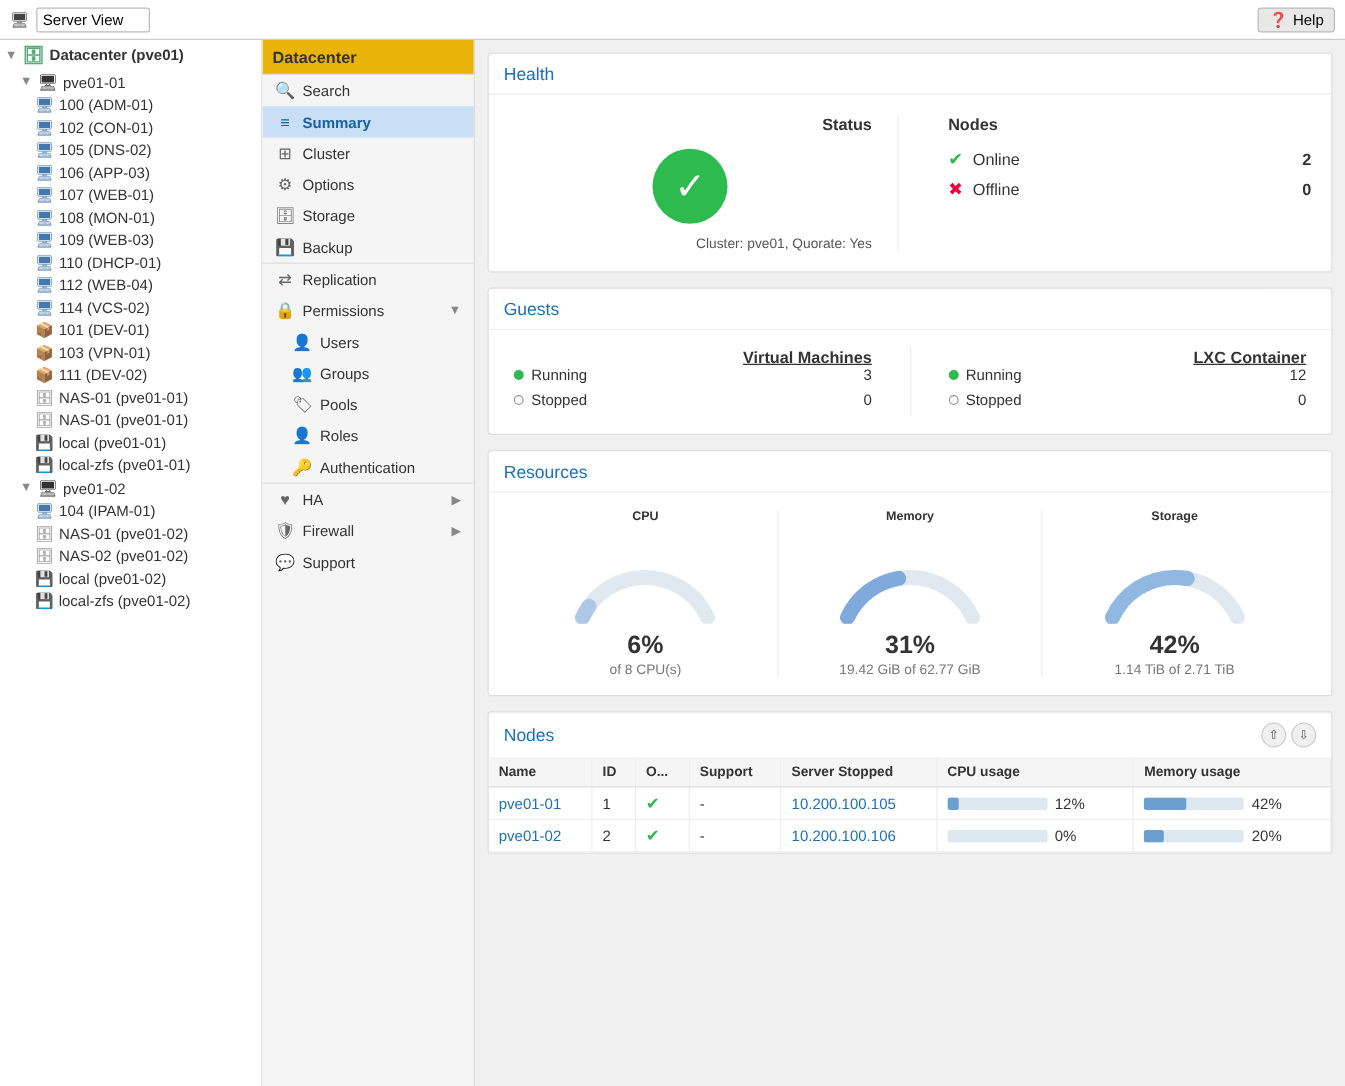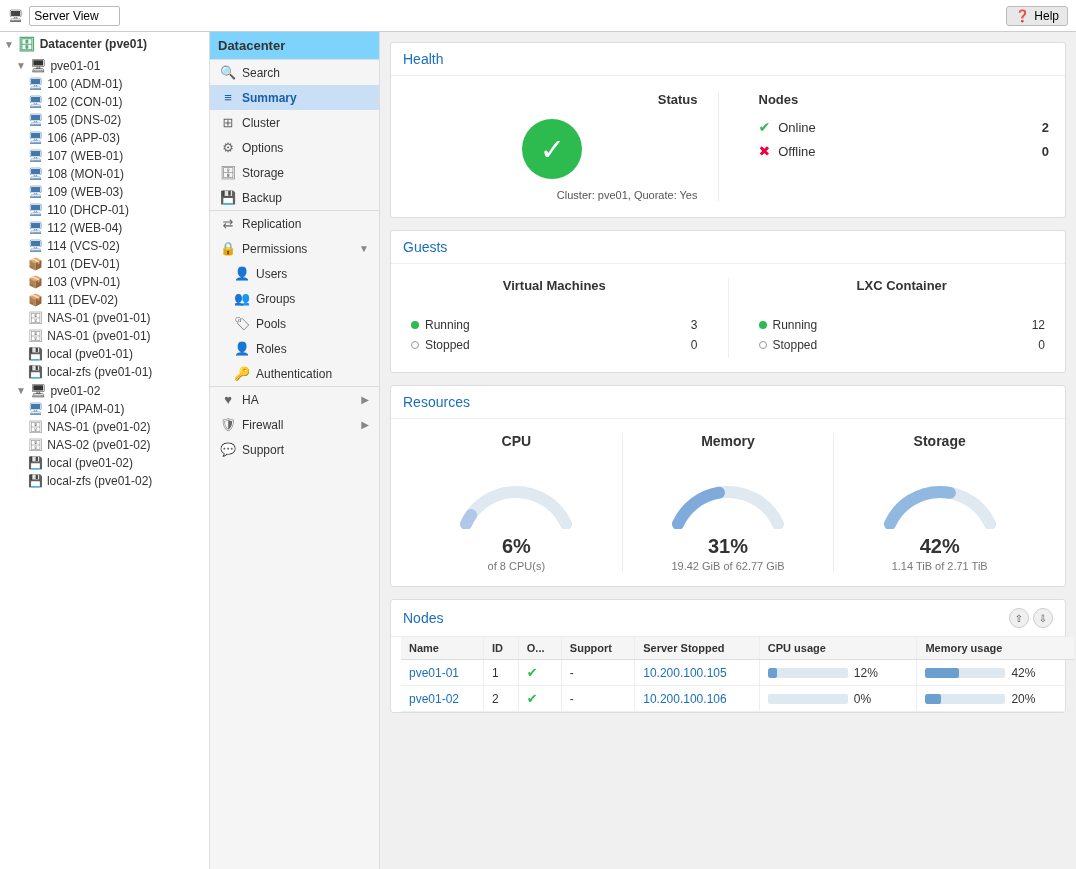--- a/index.html
+++ b/index.html
@@ -17,21 +17,21 @@
 
     
     .left-panel { width: 210px; background: #fff; border-right: 1px solid #ddd; overflow-y: auto; flex-shrink: 0; }
     .tree-item { display: flex; align-items: center; gap: 4px; padding: 2px 4px; cursor: pointer; white-space: nowrap; }
     .tree-root { padding: 4px 4px; font-weight: bold; display: flex; align-items: center; gap: 4px; }
     .tree-l1 { padding-left: 16px; }
     .tree-l2 { padding-left: 28px; }
 
     
     .mid-nav { width: 170px; background: #f5f5f5; border-right: 1px solid #ddd; overflow-y: auto; flex-shrink: 0; }
-    .nav-header { padding: 6px 8px; font-weight: bold; font-size: 13px; background: #7dd3fc; border-bottom: 1px solid #ddd; }
+    .nav-header { padding: 6px 8px; font-weight: bold; font-size: 13px; background: #eab308; border-bottom: 1px solid #ddd; }
     .nav-item { display: flex; align-items: center; gap: 6px; padding: 5px 10px; cursor: pointer; color: #333; }
     .nav-item.active { background: #c8dff5; color: #1a5fa8; font-weight: bold; }
     .nav-item .nav-icon { font-size: 13px; color: #666; width: 16px; text-align: center; }
     .nav-item.active .nav-icon { color: #1a5fa8; }
     .nav-section { border-top: 1px solid #ddd; }
     .nav-expand { margin-left: auto; font-size: 10px; color: #888; }
 
     
     .right-content { flex: 1; overflow-y: auto; padding: 10px; background: #f0f0f0; }
 
@@ -50,41 +50,41 @@
     .node-row { display: flex; align-items: center; gap: 8px; margin-bottom: 8px; font-size: 13px; }
     .node-row .count { margin-left: auto; font-weight: bold; }
     .online-dot { color: #2dba4e; font-size: 14px; }
     .offline-x { color: #e04; font-size: 14px; }
 
     
     .guests-content { padding: 14px 20px; display: flex; gap: 0; }
     .guest-col { flex: 1; }
     .guest-col:first-child { border-right: 1px solid #eee; padding-right: 30px; }
     .guest-col:last-child { padding-left: 30px; }
-    .guest-title { font-size: 13px; font-weight: bold; margin-bottom: 25px; text-align: center; }
+    .guest-title { font-size: 13px; font-weight: bold; margin-bottom: 0; text-align: right; text-decoration: underline; }
     .guest-row { display: flex; align-items: center; gap: 6px; margin-bottom: 6px; font-size: 12px; }
     .guest-row .count { margin-left: auto; }
     .dot-green { width: 8px; height: 8px; background: #2dba4e; border-radius: 50%; display: inline-block; }
     .dot-gray { width: 8px; height: 8px; background: #aaa; border-radius: 50%; display: inline-block; border: 1px solid #999; background: #fff; }
 
     
     .resources-content { padding: 14px 20px; display: flex; gap: 0; }
     .resource-col { flex: 1; text-align: center; }
     .resource-col:not(:last-child) { border-right: 1px solid #eee; }
-    .resource-title { font-size: 14px; font-weight: bold; margin-bottom: 10px; }
+    .resource-title { font-size: 10px; font-weight: bold; margin-bottom: 10px; }
     .gauge-container { position: relative; width: 130px; height: 70px; margin: 0 auto 6px; }
     .gauge-value { font-size: 20px; font-weight: bold; color: #333; margin-bottom: 2px; }
     .gauge-sub { font-size: 11px; color: #777; }
 
     
     .nodes-header { display: flex; align-items: center; justify-content: space-between; padding: 8px 12px; border-bottom: 1px solid #eee; }
     .nodes-header-title { color: #1a6fba; font-size: 14px; }
     .nodes-nav { display: flex; gap: 4px; }
     .nodes-nav-btn { background: #f0f0f0; border: 1px solid #ccc; border-radius: 50%; width: 20px; height: 20px; display: flex; align-items: center; justify-content: center; cursor: pointer; font-size: 10px; color: #555; }
-    .nodes-table { width: 100%; border-collapse: collapse; margin-left: 10px; }
+    .nodes-table { width: 100%; border-collapse: collapse; }
     .nodes-table th { background: #f5f5f5; padding: 5px 8px; text-align: left; font-size: 11px; font-weight: bold; border-bottom: 1px solid #ddd; border-right: 1px solid #eee; }
     .nodes-table td { padding: 5px 8px; border-bottom: 1px solid #eee; border-right: 1px solid #eee; font-size: 12px; }
     .nodes-table td.link { color: #1a6fba; cursor: pointer; }
     .check-green { color: #2dba4e; font-size: 13px; }
     .usage-bar-container { display: flex; align-items: center; gap: 6px; }
     .usage-bar { height: 10px; background: #6a9fd0; border-radius: 2px; }
     .usage-bar-bg { height: 10px; width: 80px; background: #dde8f0; border-radius: 2px; overflow: hidden; }
   </style>
 </head>
 <body>

